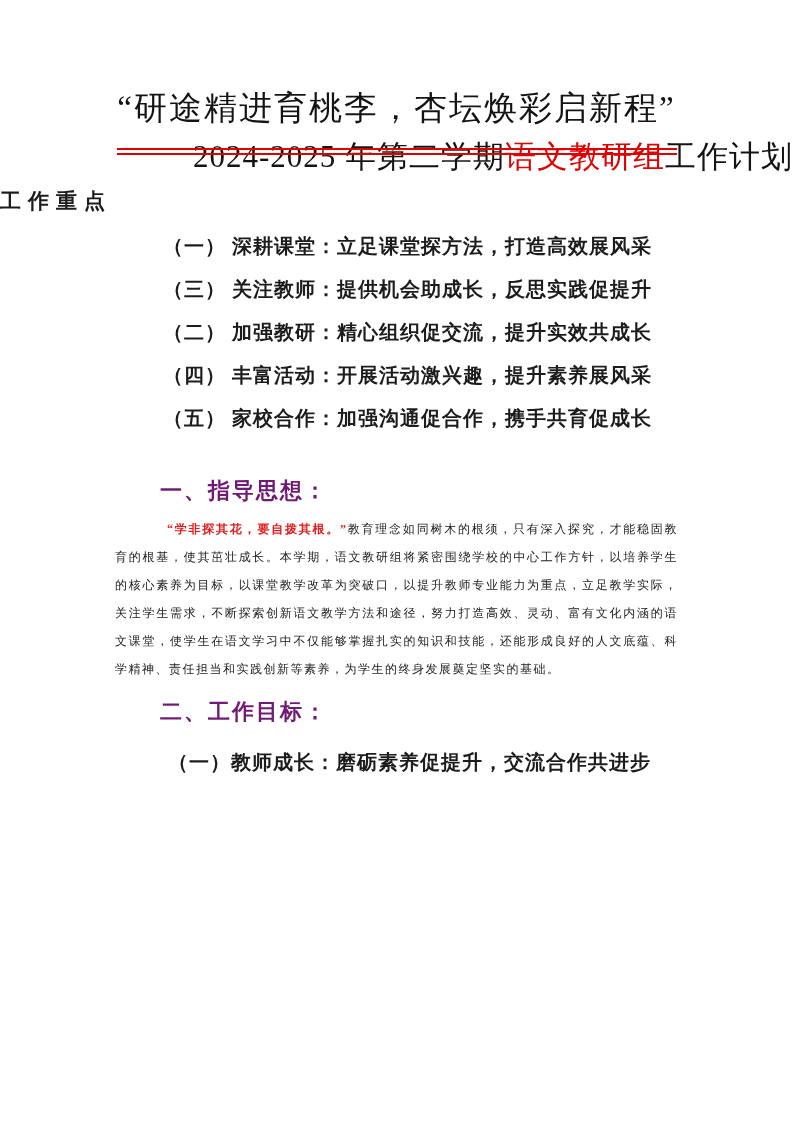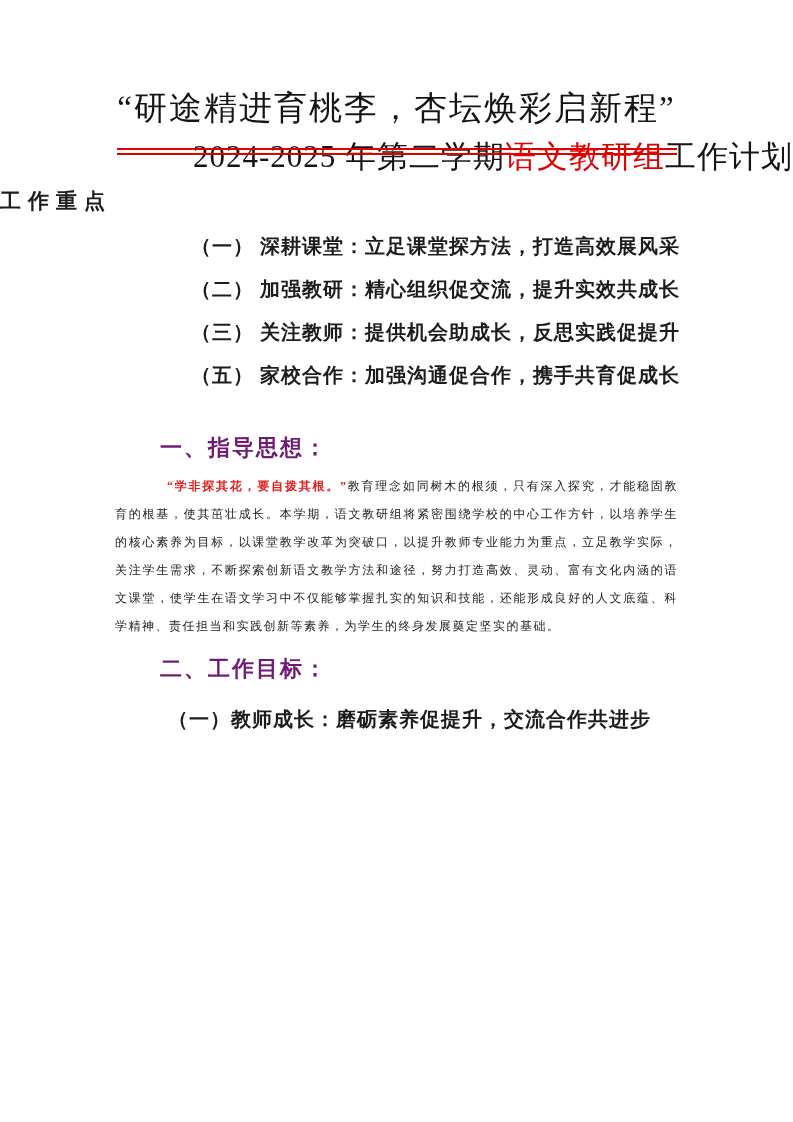--- a/index.html
+++ b/index.html
@@ -50,21 +50,21 @@
   }
   
   .focus-heading{
     margin-top:9px;
     text-align:left;
     font-size:21px;
     font-weight:bold;
     letter-spacing:7px;
     line-height:30px;
   }
-  .focus-list{ margin-top:9px;padding-left:28px; }
+  .focus-list{ margin-top:9px; }
   .focus-item{
     margin-left:163px;
     font-size:20px;
     font-weight:bold;
     letter-spacing:1px;
     line-height:43px;
     white-space:nowrap;
   }
   
   .sec-heading{
@@ -111,22 +111,23 @@
 
   <div class="doc-subtitle">
     <span>2024-2025 年第二学期</span><span class="highlight">语文教研组</span><span>工作计划</span>
     <div class="strike"></div>
   </div>
 
   <div class="focus-heading">工作重点</div>
 
   <div class="focus-list">
     <div class="focus-item">（一） 深耕课堂：立足课堂探方法，打造高效展风采</div>
+    <div class="focus-item">（三） 关注教师：提供机会助成长，反思实践促提升</div>
     <div class="focus-item">（二） 加强教研：精心组织促交流，提升实效共成长</div>
-    <div class="focus-item">（三） 关注教师：提供机会助成长，反思实践促提升</div>
+    <div class="focus-item">（四） 丰富活动：开展活动激兴趣，提升素养展风采</div>
     <div class="focus-item">（五） 家校合作：加强沟通促合作，携手共育促成长</div>
   </div>
 
   <div class="sec-heading">一、指导思想：</div>
 
   <p class="body-para">
     <span class="red-quote">“学非探其花，要自拨其根。”</span><span>教育理念如同树木的根须，只有深入探究，才能稳固教育的根基，使其茁壮成长。本学期，语文教研组将紧密围绕学校的中心工作方针，以培养学生的核心素养为目标，以课堂教学改革为突破口，以提升教师专业能力为重点，立足教学实际，关注学生需求，不断探索创新语文教学方法和途径，努力打造高效、灵动、富有文化内涵的语文课堂，使学生在语文学习中不仅能够掌握扎实的知识和技能，还能形成良好的人文底蕴、科学精神、责任担当和实践创新等素养，为学生的终身发展奠定坚实的基础。</span>
   </p>
 
   <div class="sec-heading second">二、工作目标：</div>

